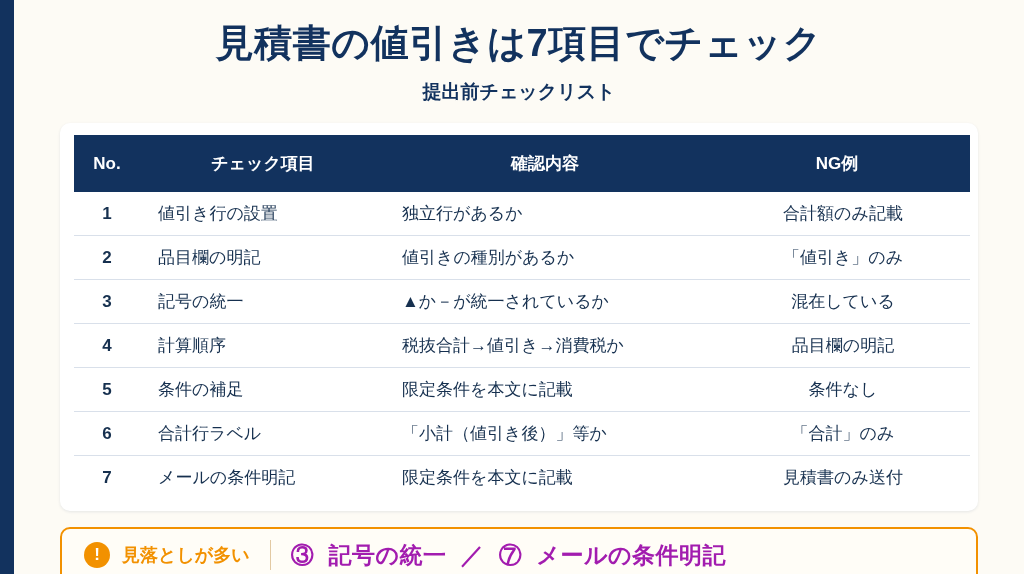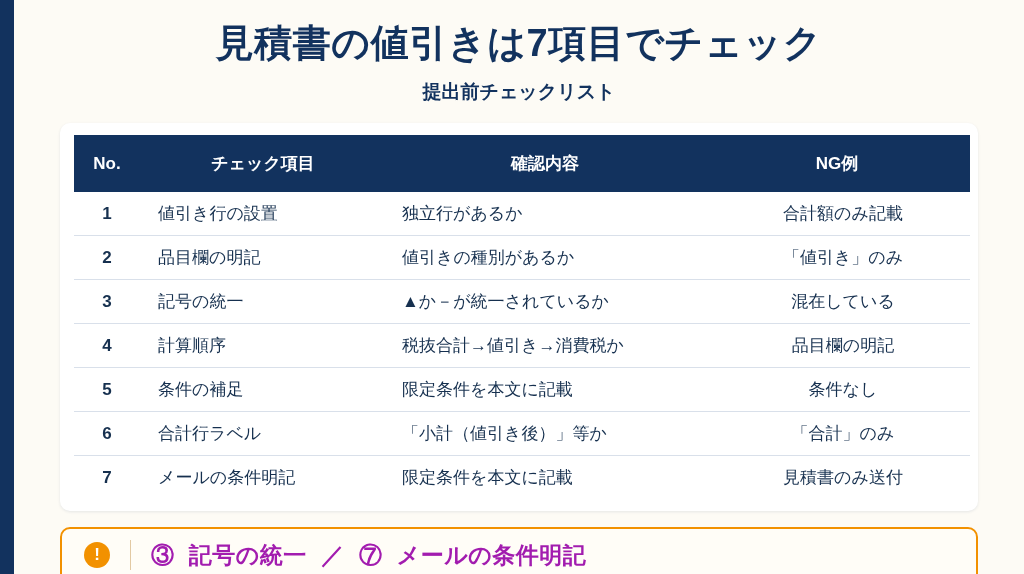--- a/index.html
+++ b/index.html
@@ -179,17 +179,18 @@
           <td class="c-item">メールの条件明記</td>
           <td class="c-check">限定条件を本文に記載</td>
           <td class="c-ng">見積書のみ送付</td>
         </tr>
       </tbody>
     </table>
   </div>
 
   <div class="note">
     <div class="excl">!</div>
+    <div class="note-label">見落としが多い</div>
     <div class="divider"></div>
     <div class="note-body">③ 記号の統一 ／ ⑦ メールの条件明記</div>
   </div>
 
 </div>
 
 </body></html>

